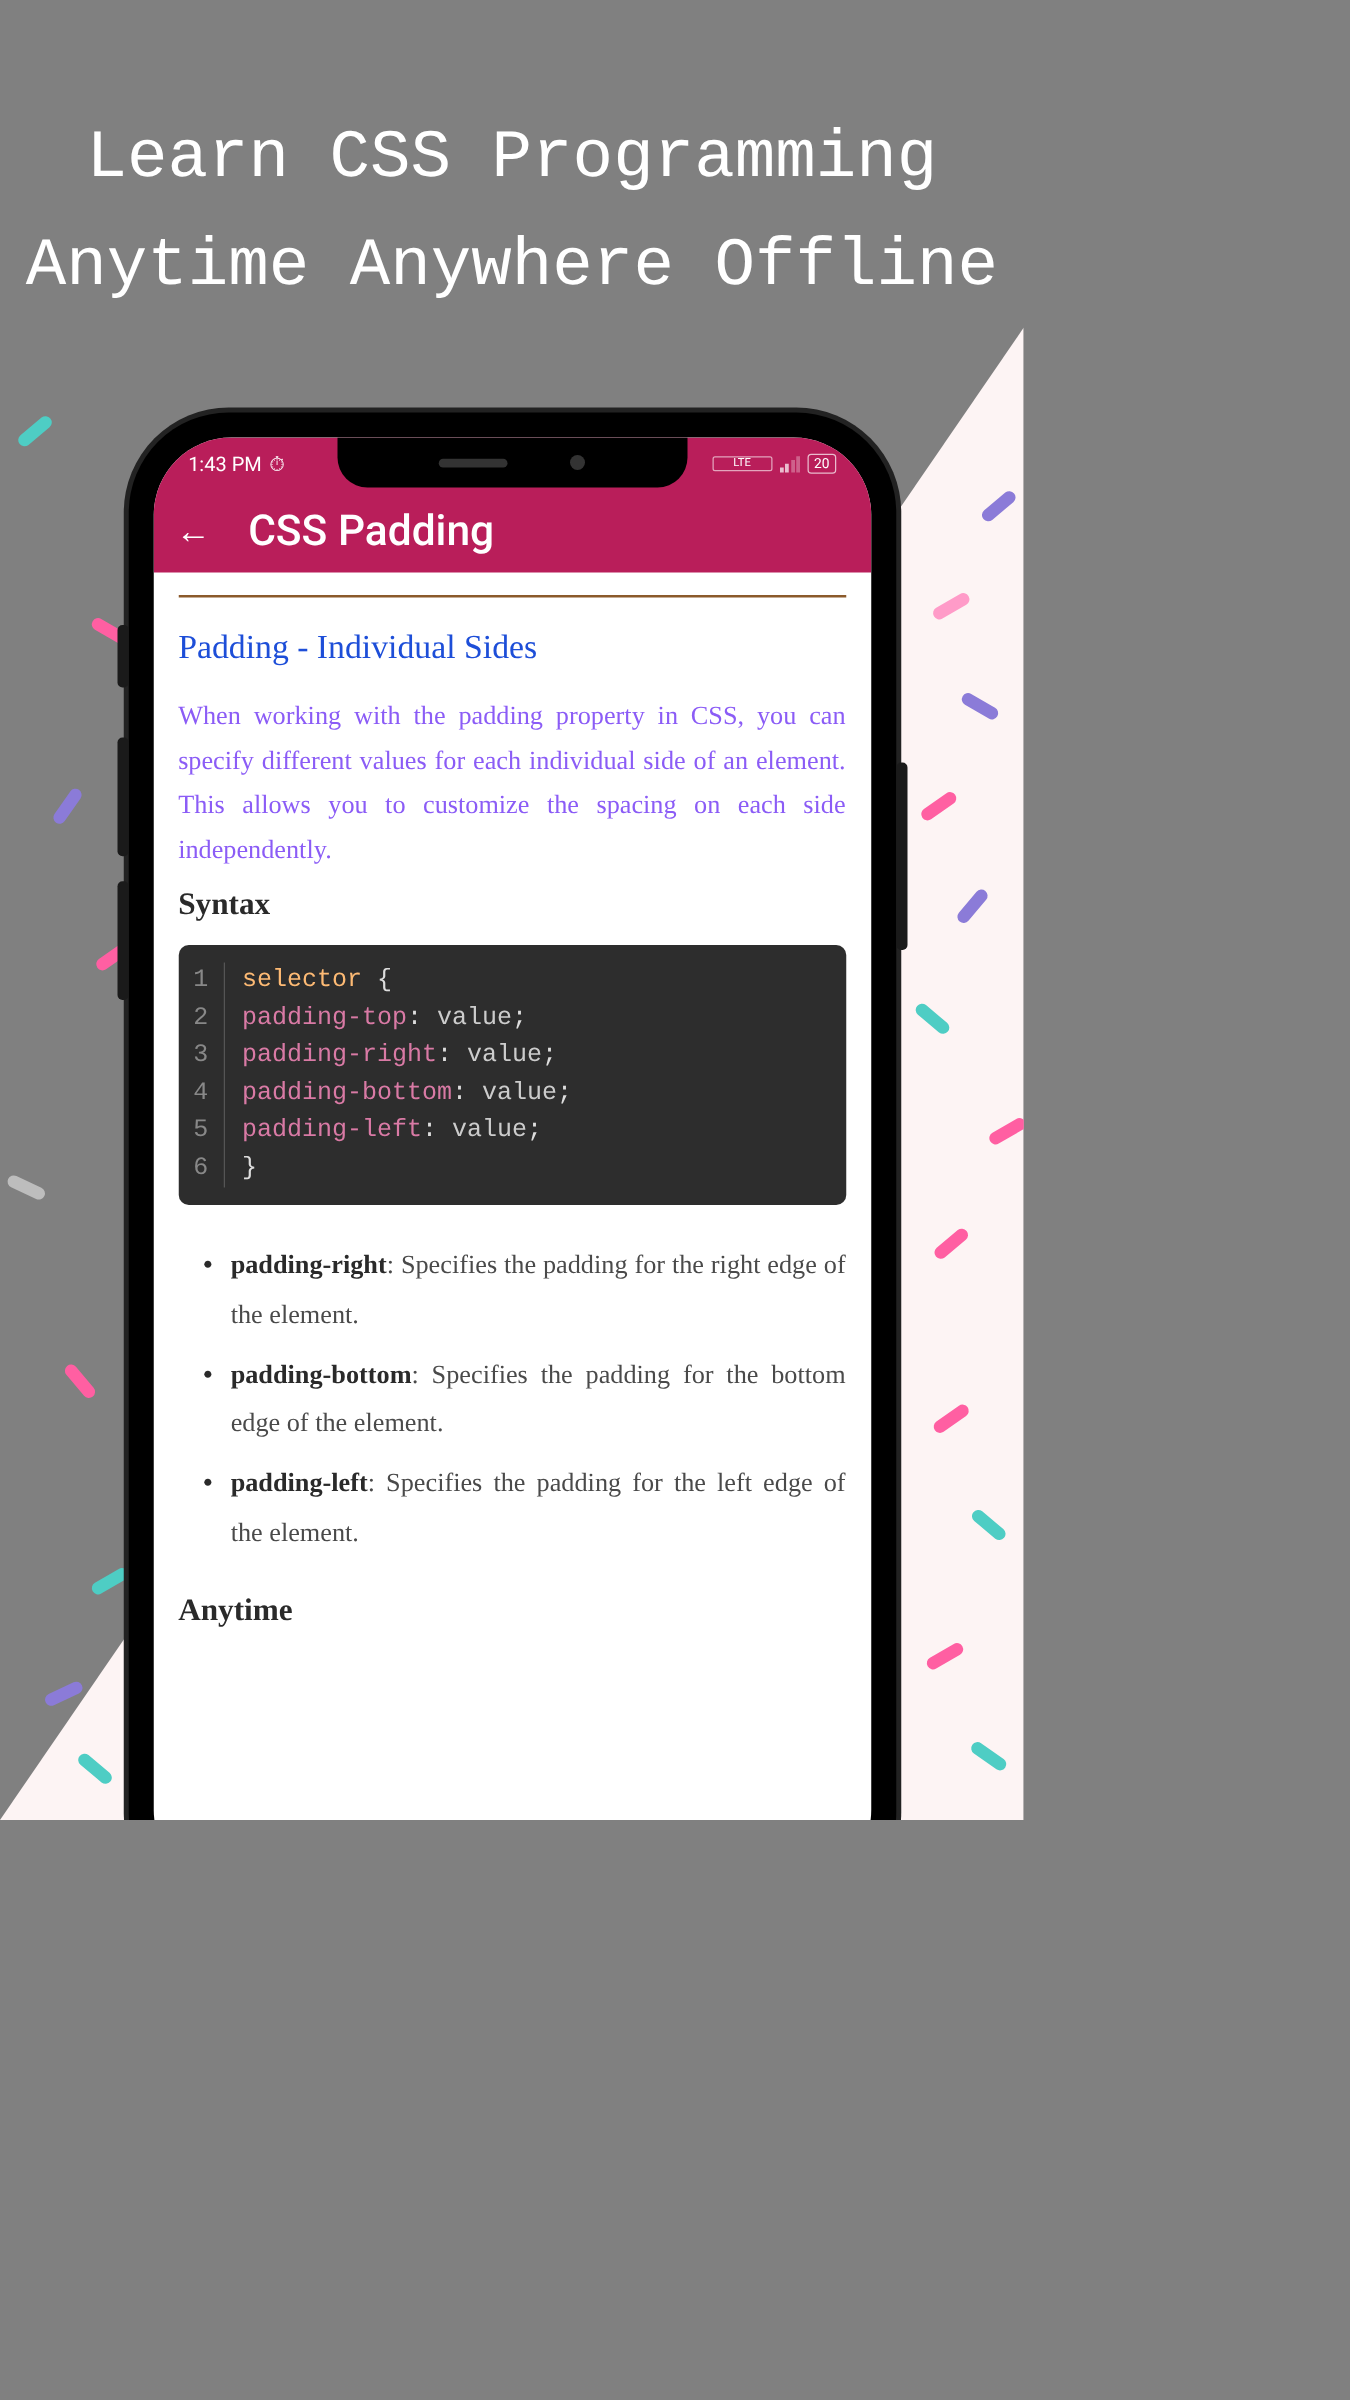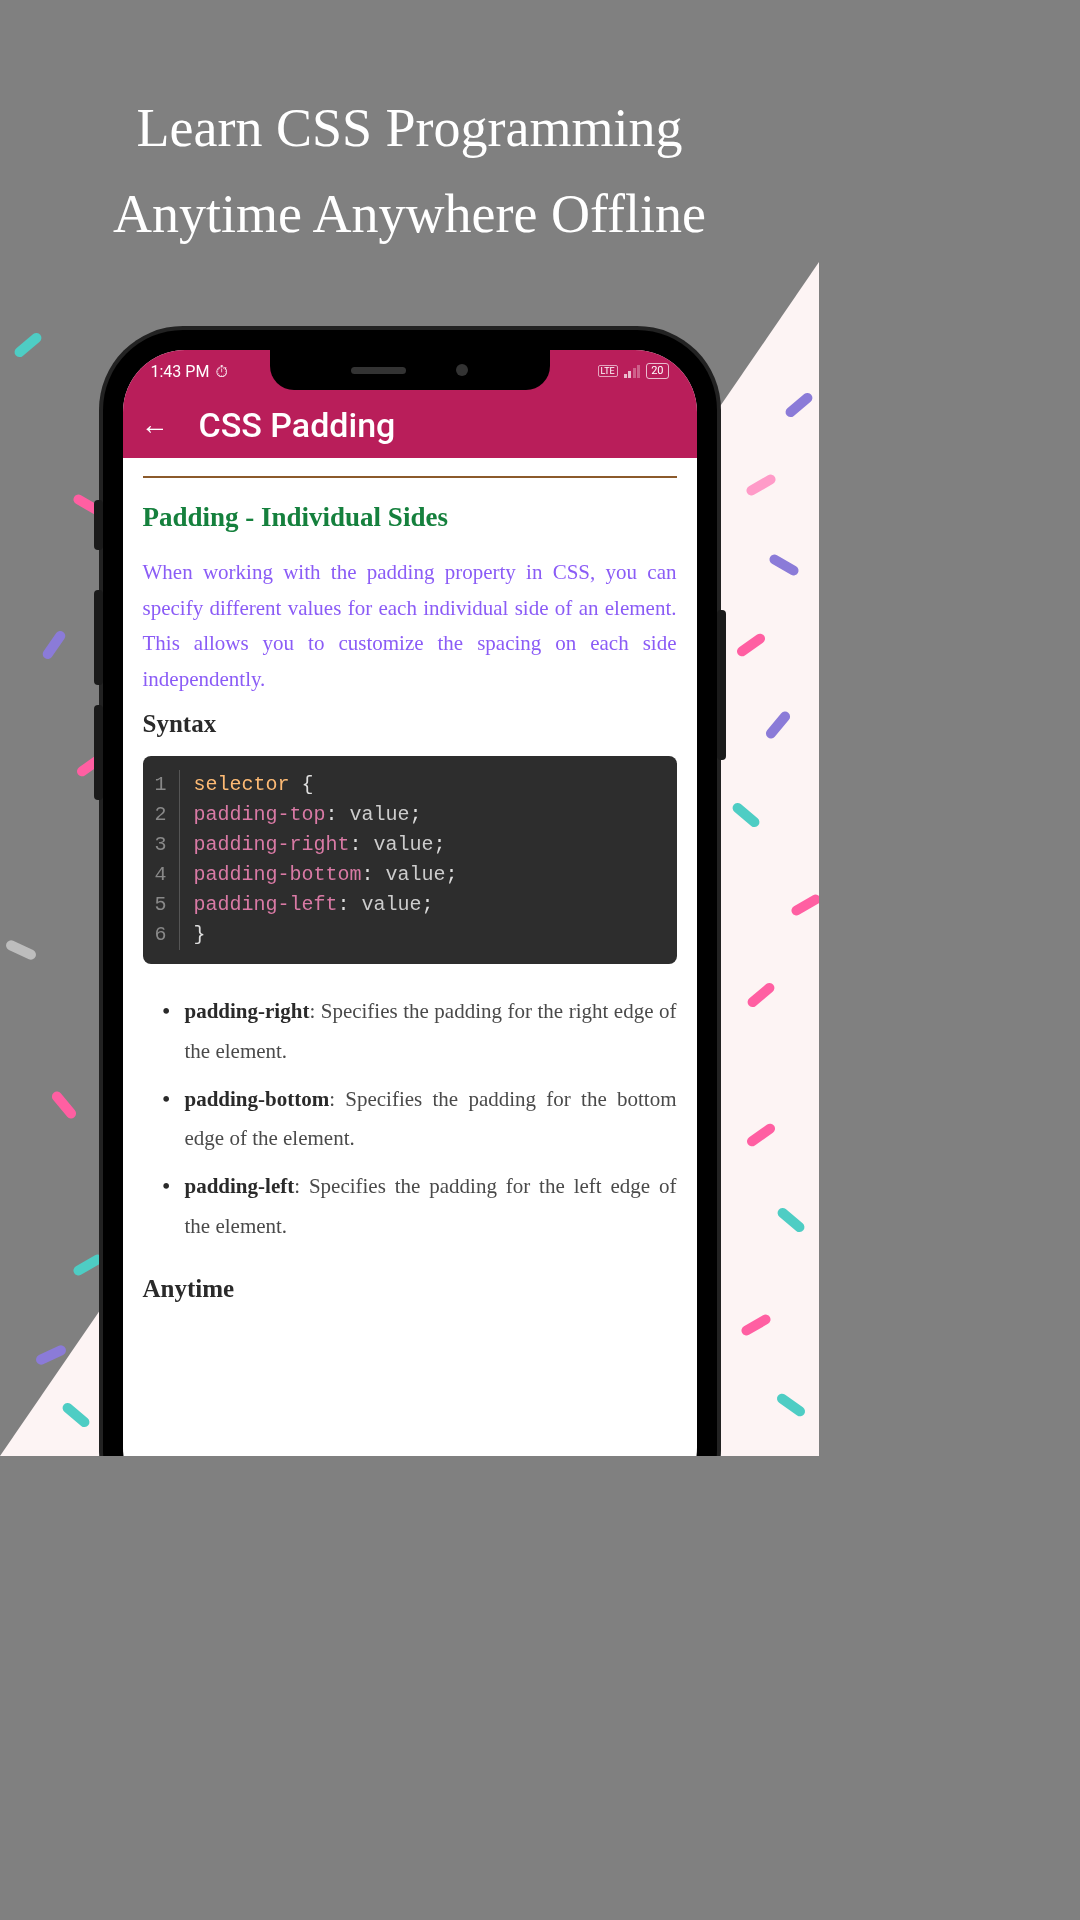--- a/index.html
+++ b/index.html
@@ -34,21 +34,21 @@
   }
 
   
   .promo-heading {
     position: absolute;
     top: 85px;
     left: 0;
     width: 100%;
     text-align: center;
     color: #fff;
-    font-family: Liberation Serif, serif;
+    font-family: Liberation Mono, monospace;
     font-size: 54px;
     line-height: 1.6;
     z-index: 2;
     font-weight: 400;
   }
 
   
   .phone {
     position: absolute;
     top: 330px;
@@ -170,23 +170,23 @@
     padding: 18px 20px;
     color: #333;
     font-family: Georgia, "Times New Roman", serif;
   }
   .content hr {
     border: none;
     border-top: 2px solid #8b5a2b;
     margin-bottom: 24px;
   }
   .section-title {
-    color: #15803d;
+    color: #1d4ed8;
     font-size: 27px;
-    font-weight: 700;
+    font-weight: 400;
     margin-bottom: 22px;
   }
   .body-text {
     font-size: 21px;
     line-height: 1.7;
     text-align: justify;
     color: #8b5cf6;
     margin-bottom: 12px;
   }
   .sub-heading {
@@ -295,21 +295,21 @@
       <div class="notch-speaker"></div>
       <div class="notch-cam"></div>
     </div>
 
     <div class="status-bar">
       <div class="status-left">
         <span>1:43 PM</span>
         <span>⏱</span>
       </div>
       <div class="status-right">
-        <span style="border:1px solid rgba(255,255,255,0.6);font-size:9px;padding:0 2px;border-radius:2px;">LTE</span>
+        <span style="border:1px solid rgba(255,255,255,0.6);font-size:9px;padding:0 16px;border-radius:2px;">LTE</span>
         <span class="signal-bars">
             <span></span>
             <span></span>
             <span></span>
             <span></span>
           </span>
         <span class="battery-box">20</span>
       </div>
     </div>
 

